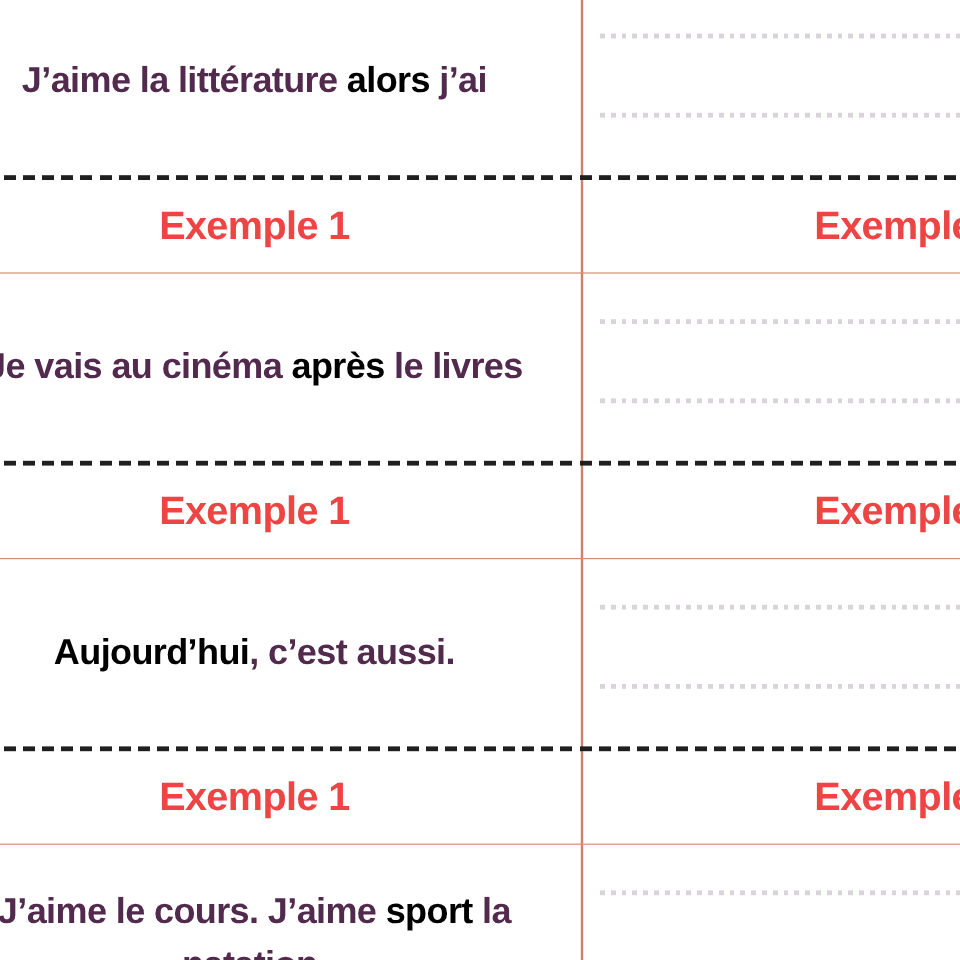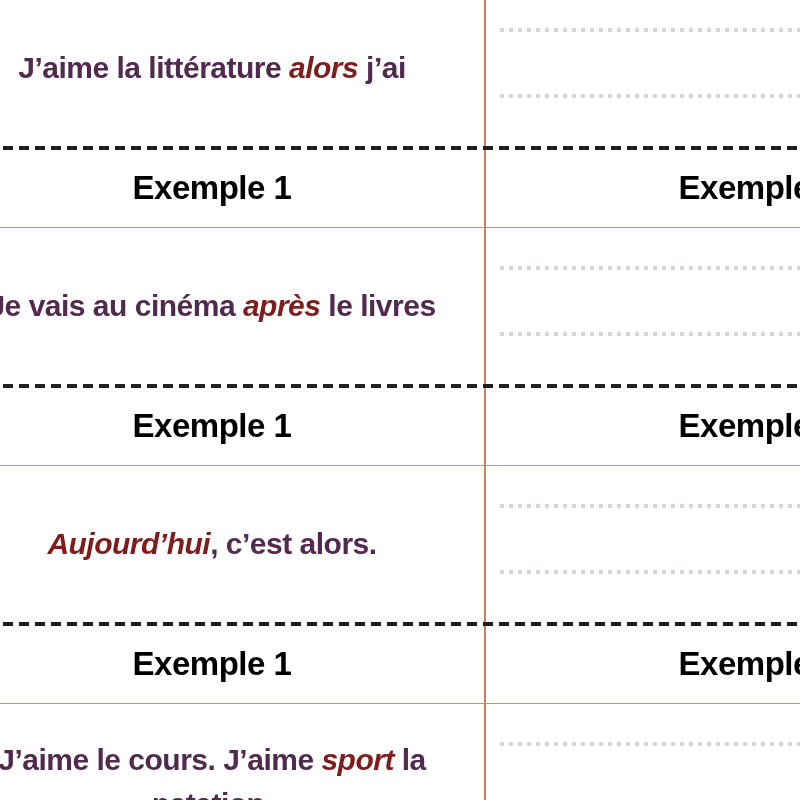--- a/index.html
+++ b/index.html
@@ -45,21 +45,21 @@
   .sentence {
     margin: 0;
     text-align: center;
     white-space: nowrap;
     font-weight: 700;
     font-size: 30px;
     line-height: 44px;
     letter-spacing: -0.5px;
     color: #522a4e;
   }
-  .sentence .hl { color: #7f1d1d; font-style: italic; }
+  .sentence .hl { color: #000000; }
   .write-line {
     position: absolute;
     left: 15px; right: 15px;
     height: 4px;
     background: repeating-linear-gradient(90deg, #d8d4da 0 4px, transparent 4px 9px);
   }
   .write-line-1 { top: 38px; }
   .write-line-2 { top: 104px; }
   .dashed-line {
     height: 4px;
@@ -72,21 +72,21 @@
   .label-cell {
     width: 546px;
     display: flex;
     align-items: center;
     justify-content: center;
   }
   .example-label {
     font-weight: 700;
     font-size: 33px;
     letter-spacing: -0.5px;
-    color: #000000;
+    color: #ef4444;
     white-space: nowrap;
   }
 </style>
 </head>
 <body>
 
 <div class="page">
   <div class="v-divider"></div>
 
   <section class="row">
@@ -127,21 +127,21 @@
       </div>
       <div class="label-cell">
         <span class="example-label">Exemple 2</span>
       </div>
     </div>
   </section>
 
   <section class="row">
     <div class="sentence-zone">
       <div class="cell cell-left">
-        <p class="sentence"><span class="hl">Aujourd’hui</span><span>, c’est alors.</span></p>
+        <p class="sentence"><span class="hl">Aujourd’hui</span><span>, c’est aussi.</span></p>
       </div>
       <div class="cell cell-right">
         <div class="write-line write-line-1"></div>
         <div class="write-line write-line-2"></div>
       </div>
     </div>
     <div class="dashed-line"></div>
     <div class="label-zone">
       <div class="label-cell">
         <span class="example-label">Exemple 1</span>

